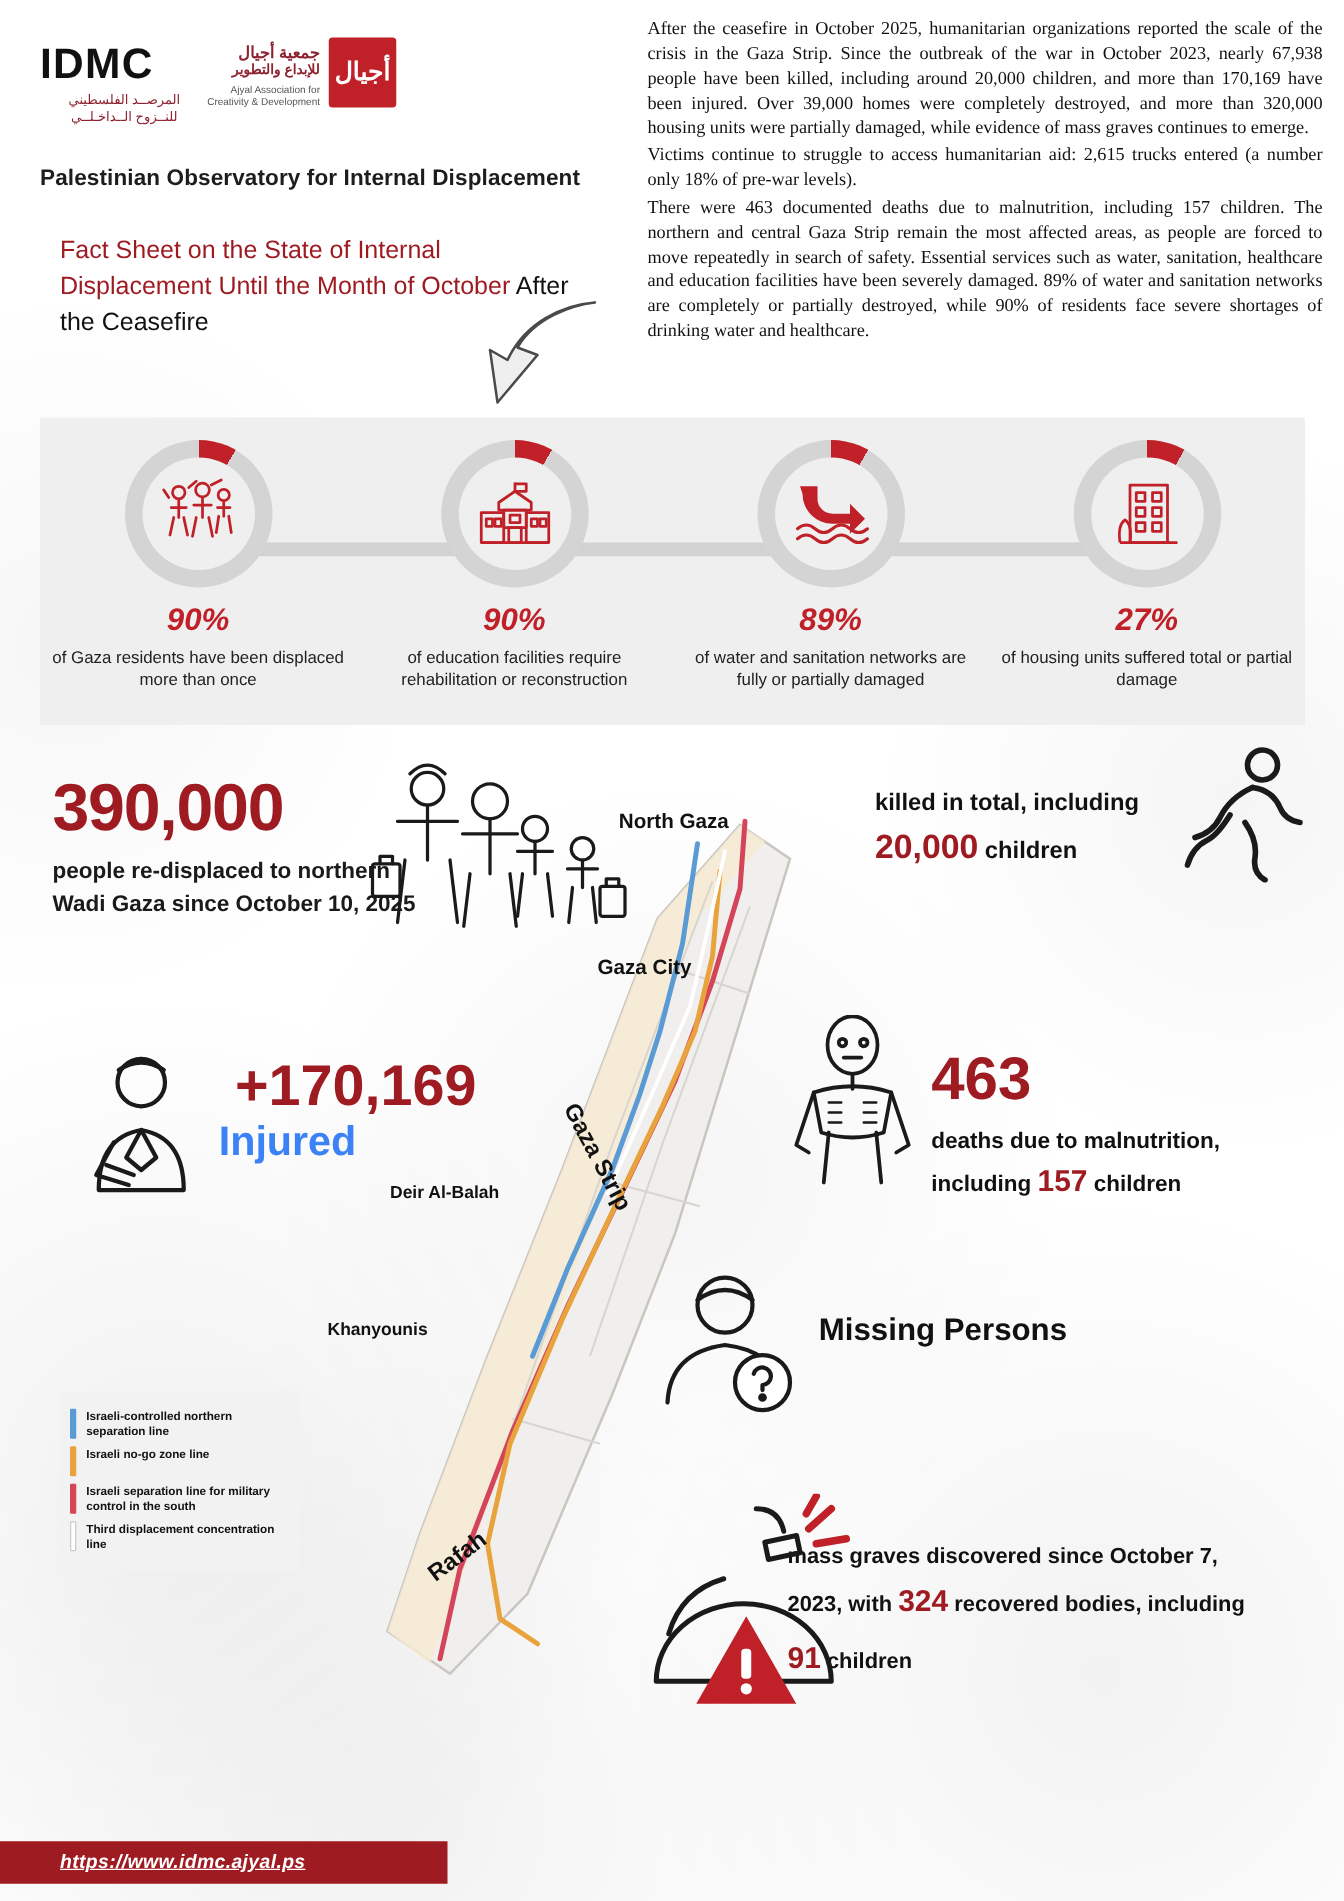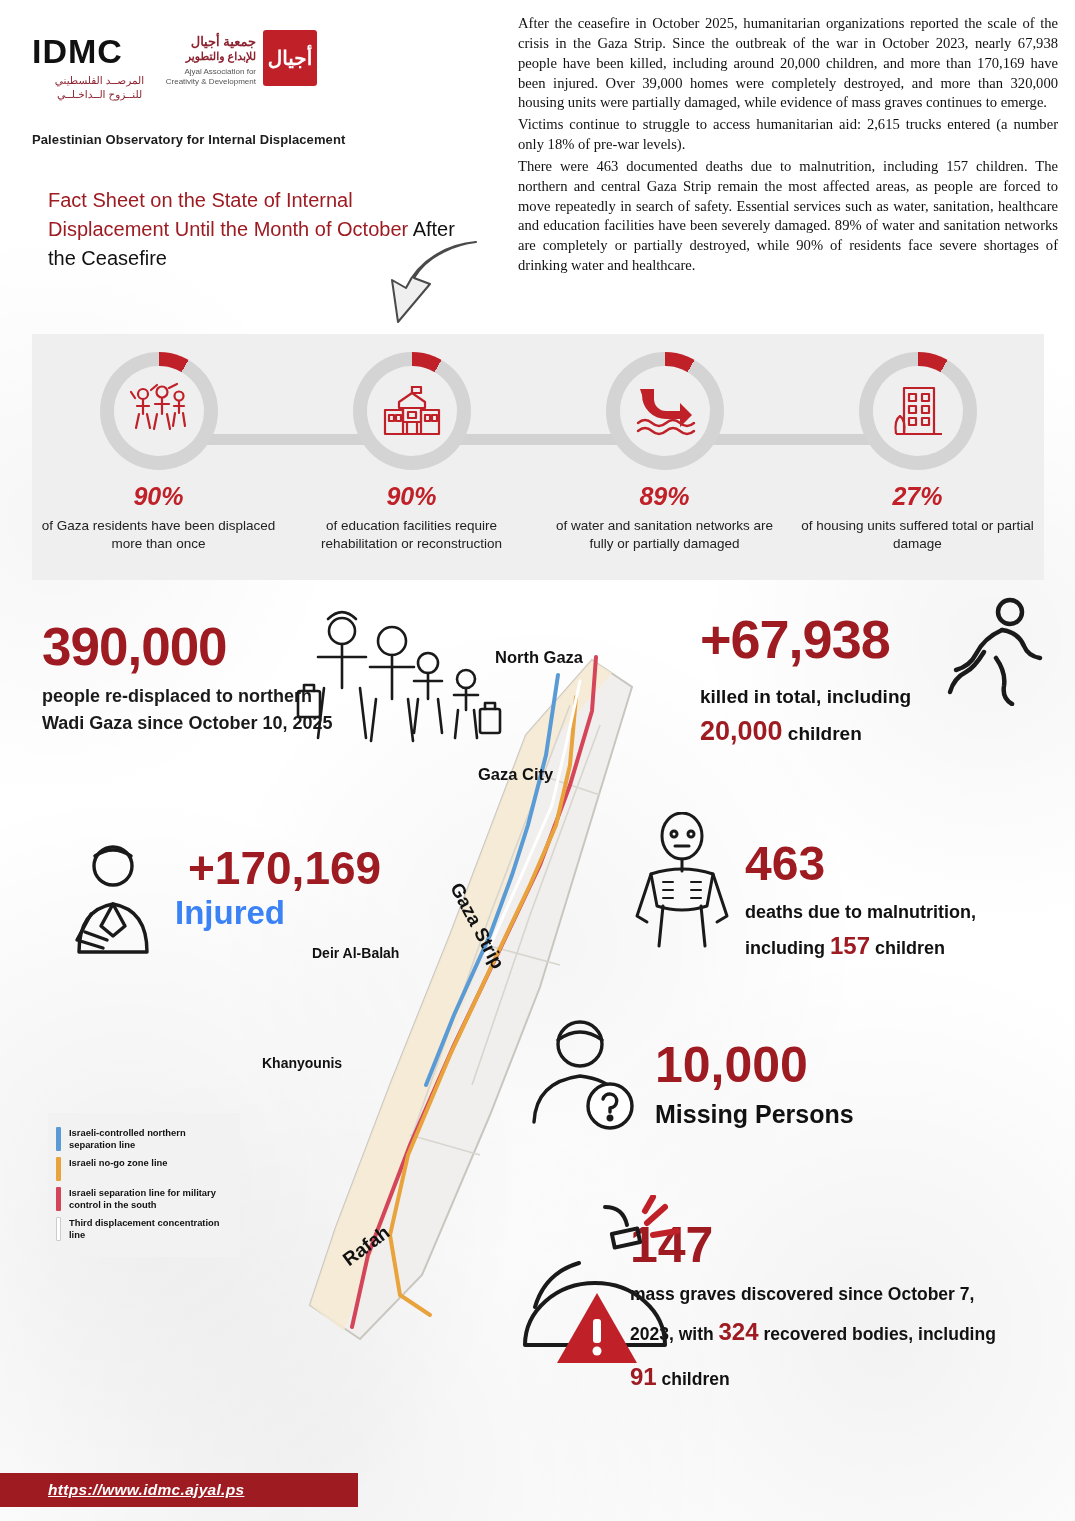--- a/index.html
+++ b/index.html
@@ -32,21 +32,21 @@
   .logo-idmc .ar { font-size:10.5px; color:#8d2230; text-align:center; margin-top:5px; line-height:1.35; }
 
   .logo-ajyal { position:absolute; left:152px; top:30px; width:165px; height:62px; }
   .logo-ajyal .txt { position:absolute; left:0; top:4px; width:104px; text-align:right; }
   .logo-ajyal .txt .l1 { font-size:13px; font-weight:bold; color:#8d2230; line-height:1.25; }
   .logo-ajyal .txt .l2 { font-size:11px; font-weight:bold; color:#8d2230; line-height:1.25; }
   .logo-ajyal .txt .l3 { font-size:8px; color:#555; margin-top:3px; line-height:1.2; }
   .logo-ajyal .mark { position:absolute; right:0; top:0; width:54px; height:56px; background:#c02128; border-radius:3px; }
   .logo-ajyal .mark .ar { color:#fff; font-size:20px; text-align:center; line-height:56px; font-weight:bold;}
 
-  .observatory { position:absolute; left:32px; top:132px; font-size:13px; font-weight:bold; color:#1d1d1d; letter-spacing:0.1px;}
+  .observatory { position:absolute; left:32px; top:132px; font-size:18px; font-weight:bold; color:#1d1d1d; letter-spacing:0.1px;}
 
   .factsheet { position:absolute; left:48px; top:186px; width:430px; font-size:20px; font-weight:normal; line-height:1.45; color:#9e1b22; }
   .factsheet .black { color:#111; }
 
   .arrow-deco { position:absolute; left:388px; top:238px; width:100px; height:90px; }
 
   
   .intro {
     position:absolute; left:518px; top:14px; width:540px;
     font-family:"Liberation Serif", serif;
@@ -317,21 +317,20 @@
     <circle cx="178" cy="74" r="9"></circle>
       <path d="M178 83 v22 M166 90 h24 M170 105 l-3 28 M186 105 l3 28"></path>
     <rect x="10" y="86" width="22" height="26" rx="2"></rect>
       <path d="M16 86 v-6 h10 v6"></path>
     <rect x="192" y="104" width="20" height="24" rx="2"></rect>
       <path d="M197 104 v-6 h10 v6"></path>
   </g>
 </svg>
 
 <div class="blk n67">
-  <div class="num">+67,938</div>
   <div class="cap">
     <span>killed in total, including</span><br>
     <span class="red" style="font-size:27px;">20,000</span><span> children</span>
   </div>
 </div>
 
 <svg class="run-icon" viewBox="0 0 105 110">
   <g fill="none" stroke="#1a1a1a" stroke-width="4.5" stroke-linecap="round" stroke-linejoin="round">
     <circle cx="70" cy="16" r="12"></circle>
     <path d="M62 34 q-18 8 -26 24 q-6 12 -20 16"></path>
@@ -378,37 +377,35 @@
     <path d="M38 94 l-4 40"></path>
       <path d="M76 94 l4 40"></path>
     <g stroke-width="2">
       <path d="M38 70 h10 M38 78 h10 M38 86 h10"></path>
       <path d="M66 70 h10 M66 78 h10 M66 86 h10"></path>
     </g>
   </g>
 </svg>
 
 <div class="blk n10k">
-  <div class="num">10,000</div>
   <div class="cap">Missing Persons</div>
 </div>
 
 <svg class="miss-icon" viewBox="0 0 125 125">
   <g fill="none" stroke="#1a1a1a" stroke-width="3.4" stroke-linecap="round" stroke-linejoin="round">
     <path d="M40 34 a22 22 0 1 1 44 0 a22 22 0 0 1 -44 0"></path>
     <path d="M40 30 q22 -16 44 0"></path>
     <path d="M16 112 q2 -40 46 -46 q26 3 38 18"></path>
     <circle cx="92" cy="96" r="22" fill="#ffffff"></circle>
     <path d="M85 89 a7 7 0 1 1 7 9 v4"></path>
     <circle cx="92" cy="108" r="1.8" fill="#1a1a1a"></circle>
   </g>
 </svg>
 
 <div class="blk n147">
-  <div class="num">147</div>
   <div class="cap">
     <span>mass graves discovered since October 7,</span><br>
     <span>2023, with </span><span class="red" style="font-size:24px;">324</span><span> recovered bodies, including</span><br>
     <span class="red" style="font-size:24px;">91</span><span> children</span>
   </div>
 </div>
 
 <svg class="bomb-icon" viewBox="0 0 205 190">
   <g fill="none" stroke="#1a1a1a" stroke-width="4" stroke-linecap="round" stroke-linejoin="round">
     <path d="M30 150 a70 62 0 0 1 140 0 z"></path>

